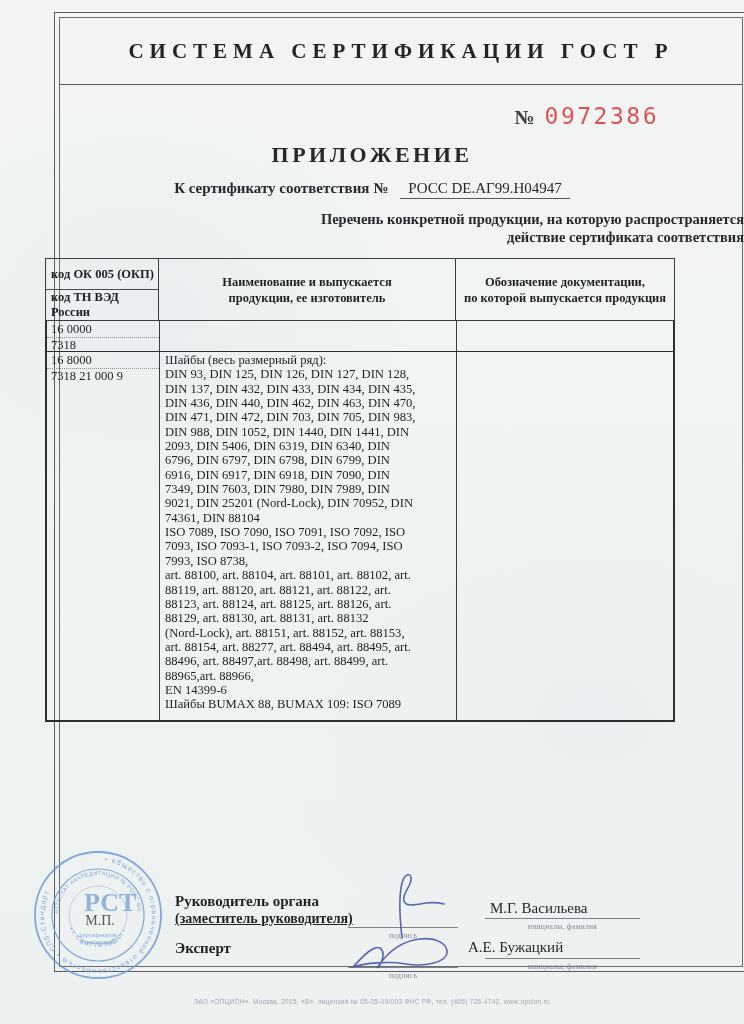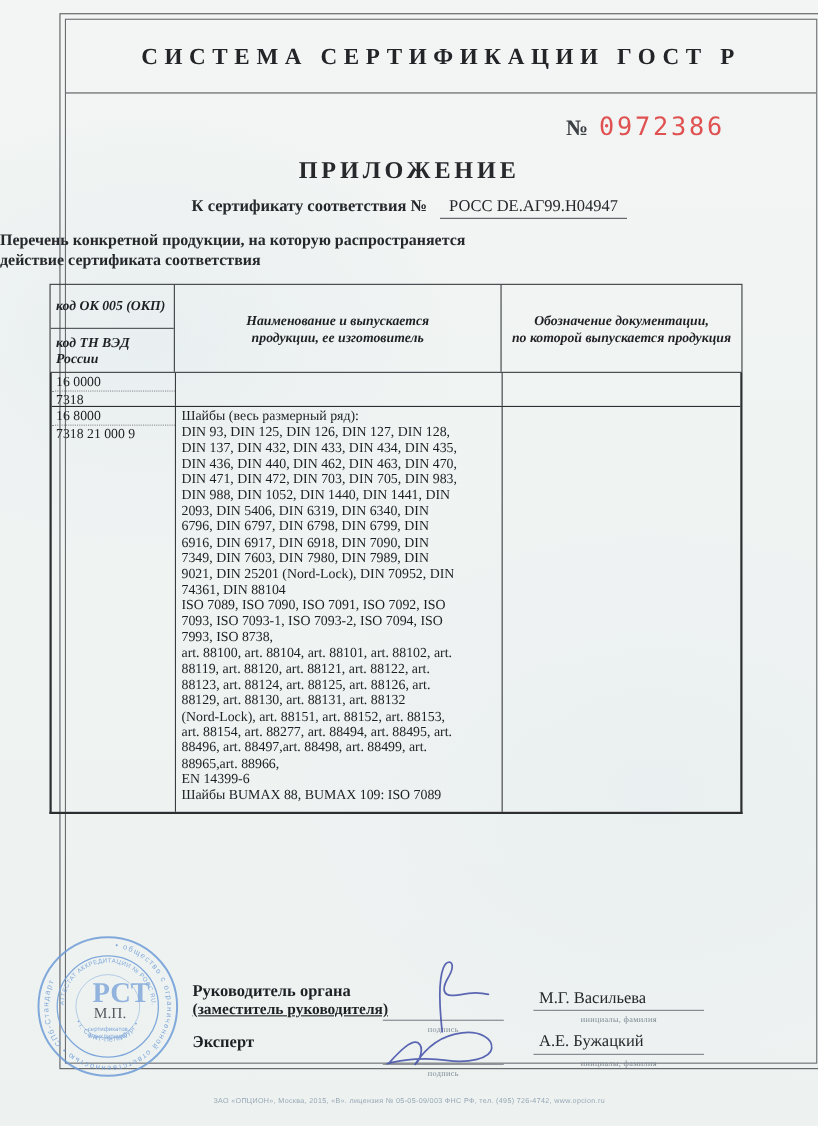--- a/index.html
+++ b/index.html
@@ -56,30 +56,29 @@
   .cert-line{
     position:absolute;left:0;top:180px;width:744px;
     display:flex;justify-content:center;align-items:baseline;gap:12px;
     font-size:15px;
   }
   .cert-line .cert-label{font-weight:bold;color:#26282c;}
   .cert-line .cert-value{
     color:#26282c;border-bottom:1px solid #55585c;padding:0 8px 1px 8px;text-align:right;
   }
   .subtitle{
-    position:absolute;left:0;top:210px;width:744px;text-align:left;
+    position:absolute;left:0;top:210px;width:744px;text-align:right;
     font-size:14.5px;font-weight:bold;line-height:18px;color:#26282c;
   }
   
   .ctable{position:absolute;left:45px;top:258px;width:630px;}
   .t-header{
-    display:flex;height:81px;
+    display:flex;height:63px;
     border:1px solid #3a3d40;
     box-sizing:border-box;
-    font-style:italic;
   }
   .th-col1{
     width:113px;border-right:1px solid #3a3d40;box-sizing:border-box;
     display:flex;flex-direction:column;font-size:12.5px;font-weight:600;
   }
   .th-col1 .half{flex:1;display:flex;align-items:center;padding-left:5px;}
   .th-col1 .half.top{border-bottom:1px solid #4a4d50;}
   .th-col2{
     width:297px;border-right:1px solid #3a3d40;box-sizing:border-box;
     display:flex;align-items:center;justify-content:center;text-align:center;
@@ -115,21 +114,21 @@
   .sigline{position:absolute;border-bottom:1px solid #7c8288;}
   .sigline.s1{left:348px;top:82px;width:110px;}
   .sigline.s2{left:348px;top:122px;width:110px;}
   .sig-caption{
     position:absolute;font-size:7.5px;color:#7d8893;letter-spacing:.3px;text-align:center;width:110px;
   }
   .sig-caption.c1{left:348px;top:86px;}
   .sig-caption.c2{left:348px;top:126px;}
   .name{position:absolute;font-size:15px;color:#26282c;}
   .name.n1{left:490px;top:55px;}
-  .name.n2{left:490px;top:94px;}
+  .name.n2{left:468px;top:94px;}
   .nameline{position:absolute;border-bottom:1px solid #7c8288;width:155px;}
   .nameline.nl1{left:485px;top:73px;}
   .nameline.nl2{left:485px;top:113px;}
   .name-caption{
     position:absolute;font-size:7.5px;color:#7d8893;letter-spacing:.3px;width:155px;text-align:center;
   }
   .name-caption.nc1{left:485px;top:77px;}
   .name-caption.nc2{left:485px;top:117px;}
   .sig-ink{position:absolute;left:330px;top:0px;}
   

